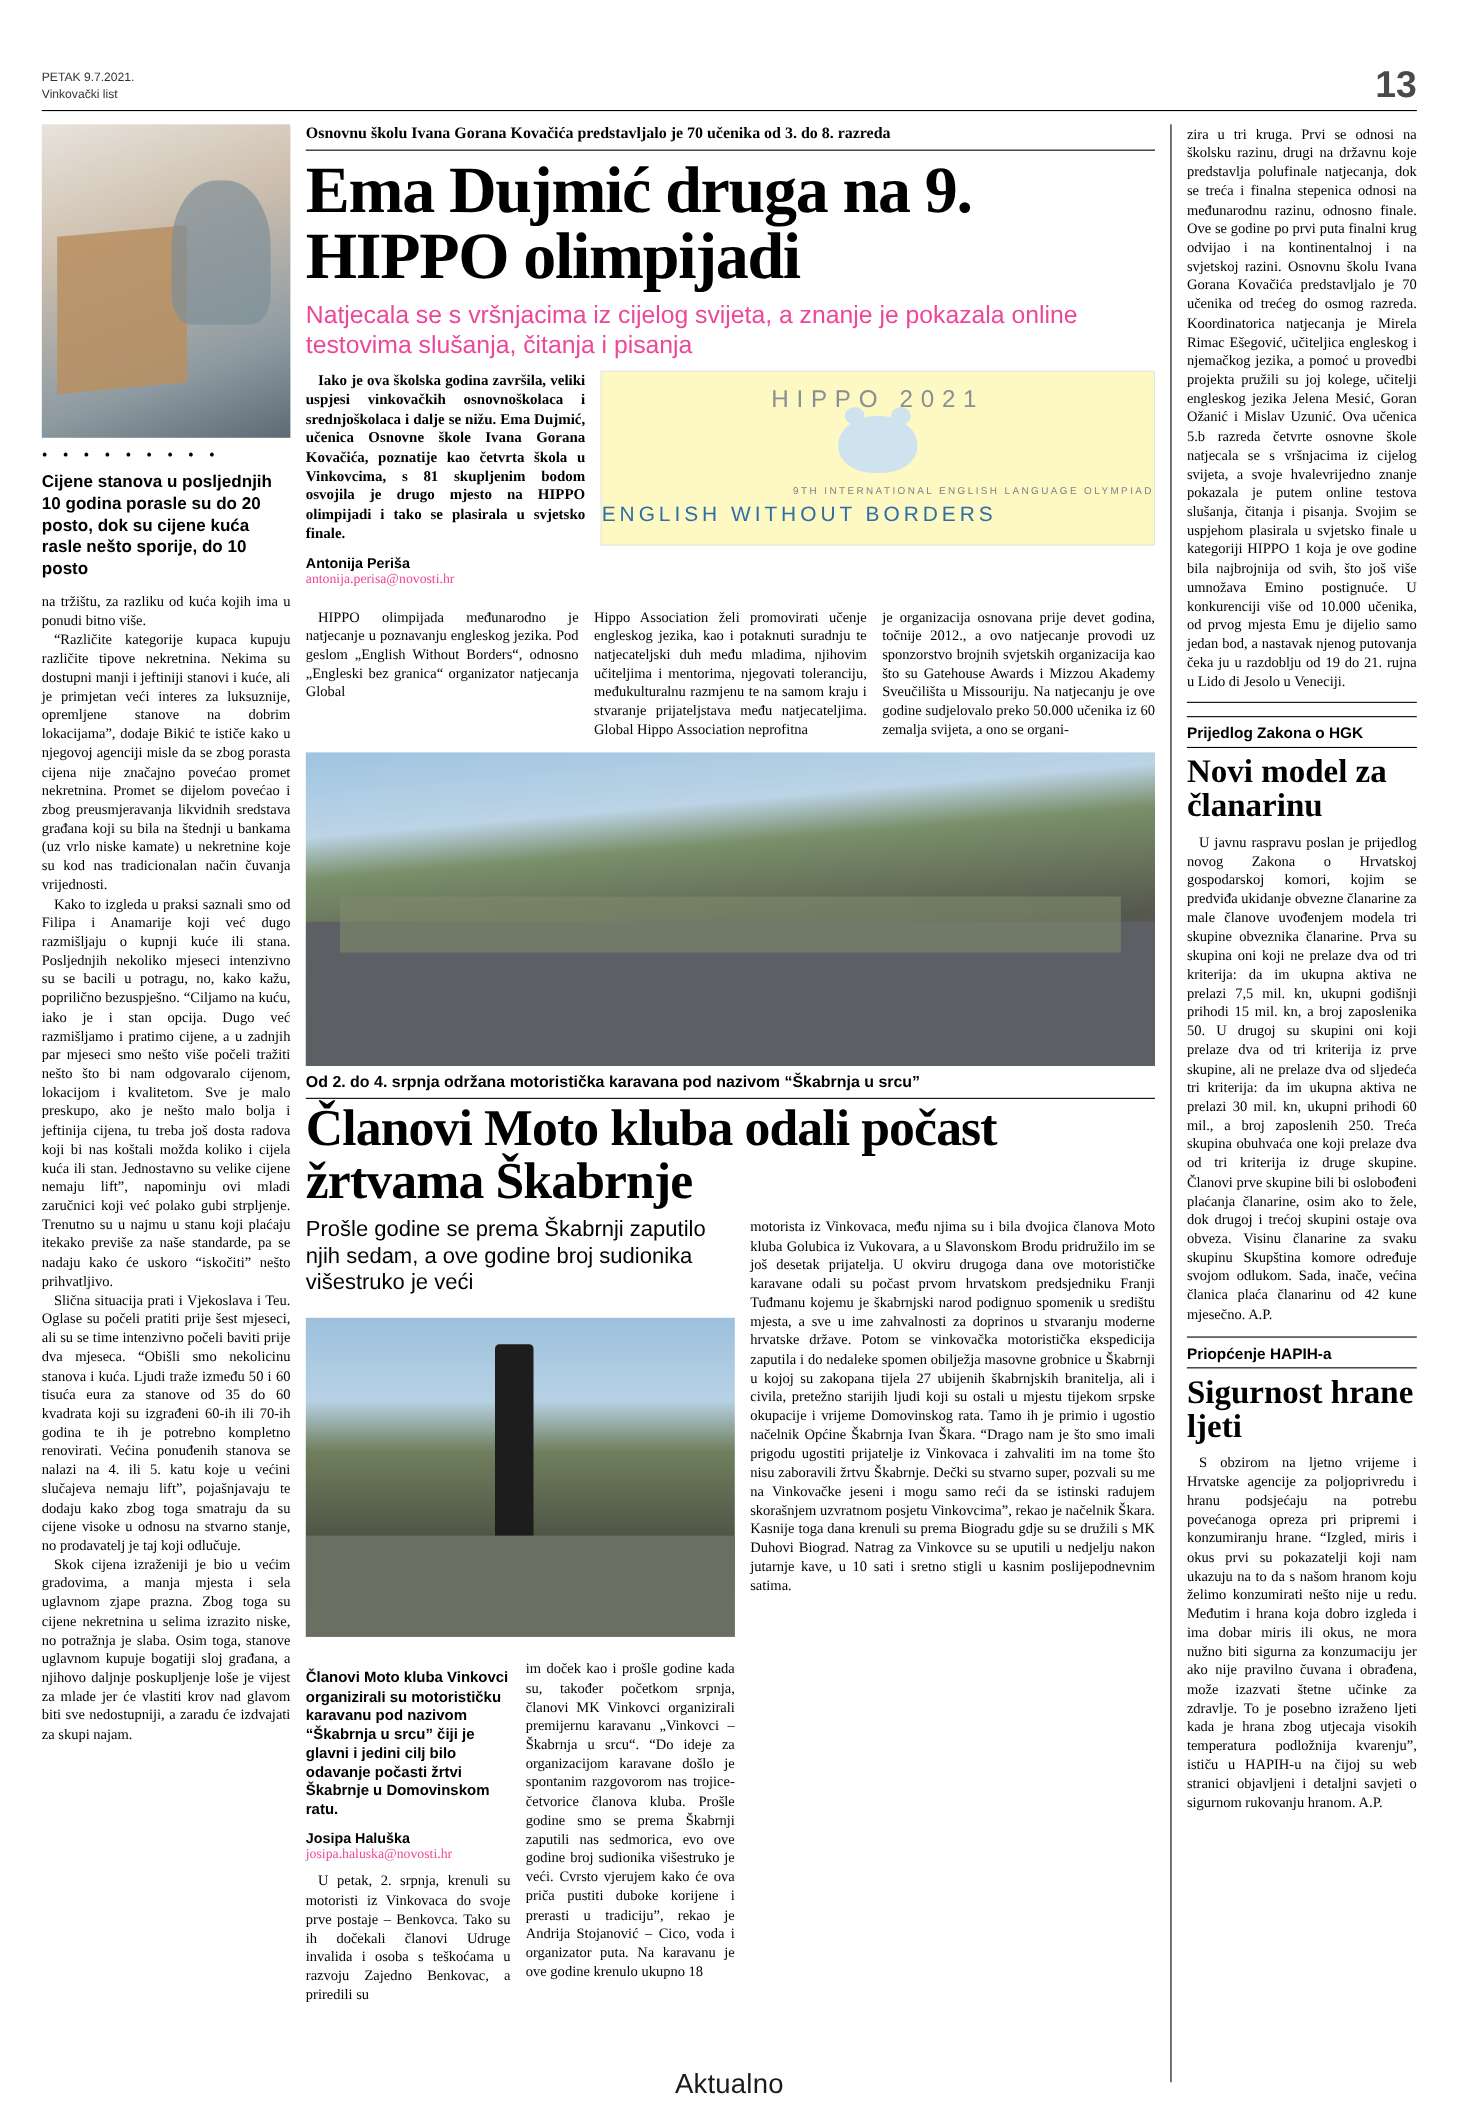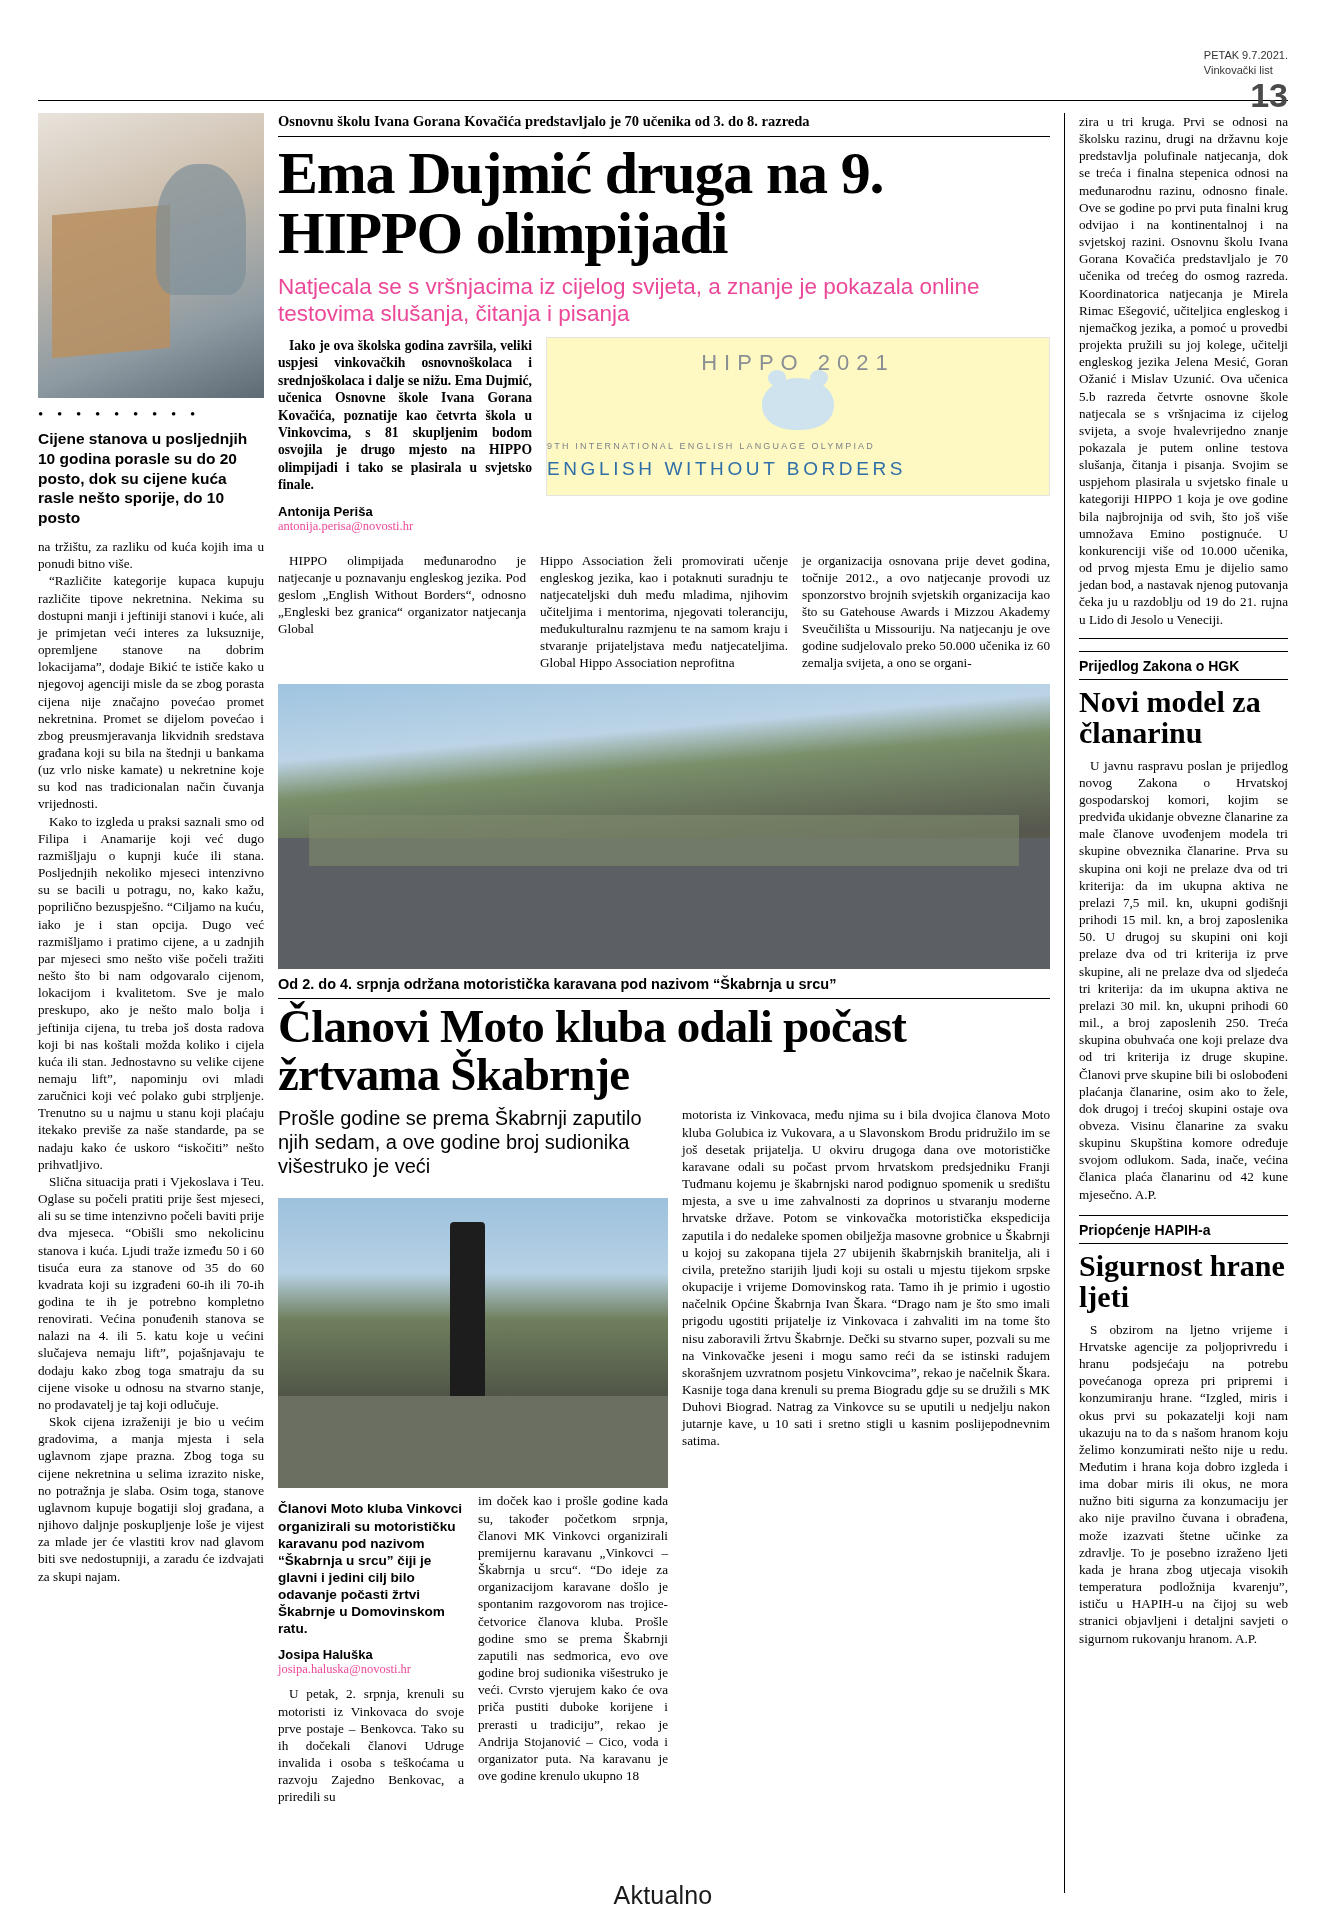--- a/index.html
+++ b/index.html
@@ -23,21 +23,20 @@
   }
 
   
   .masthead {
     display: flex;
     align-items: flex-end;
     justify-content: space-between;
     border-bottom: 1.5px solid #000;
     padding-bottom: 6px;
     height: 46px;
-    flex-direction: column;
   }
   .masthead-left {
     font-family: "Liberation Sans", sans-serif;
     font-size: 11px;
     line-height: 1.35;
     color: #333;
   }
   .masthead-center {
     font-family: "Liberation Sans", sans-serif;
     font-size: 25px;
@@ -187,21 +186,21 @@
     border-radius: 50% 50% 45% 45%;
   }
   .hippo-blob::before, .hippo-blob::after {
     content:""; position:absolute; top:-8px;
     width:18px; height:16px; background:#cfe3ef; border-radius:50%;
   }
   .hippo-blob::before { left:6px; }
   .hippo-blob::after  { right:6px; }
   .hippo-sub {
     position: absolute; top: 103px; left:0; right:0;
-    text-align:left;
+    text-align:right;
     font-family:"Liberation Sans", sans-serif;
     font-size: 9px;
     letter-spacing: 2.2px;
     color:#7d828a;
   }
   .hippo-main {
     position:absolute; top:120px; left:0; right:0;
     text-align:left;
     font-family:"Liberation Sans", sans-serif;
     font-size:19px;
@@ -363,21 +362,21 @@
       </div>
 
       <div class="photo photo-bikers"></div>
       <div class="caption-rule">Od 2. do 4. srpnja održana motoristička karavana pod nazivom “Škabrnja u srcu”</div>
       <div class="headline2">Članovi Moto kluba odali počast žrtvama Škabrnje</div>
 
       <div class="two-col-flex">
         <div style="flex:0 0 390px;">
           <div class="subhead2">Prošle godine se prema Škabrnji zaputilo njih sedam, a ove godine broj sudionika višestruko je veći</div>
           <div class="photo photo-monument"></div>
-          <div class="two-col-flex" style="margin-top:4px;">
+          <div class="two-col-flex" style="margin-top:20px;">
             <div style="flex:0 0 186px;">
               <div class="cap-bold">Članovi Moto kluba Vinkovci organizirali su motorističku karavanu pod nazivom “Škabrnja u srcu” čiji je glavni i jedini cilj bilo odavanje počasti žrtvi Škabrnje u Domovinskom ratu.</div>
               <div class="byline-name">Josipa Haluška</div>
               <div class="byline-mail">josipa.haluska@novosti.hr</div>
               <div class="body-text">
                 <p>U petak, 2. srpnja, krenuli su motoristi iz Vinkovaca do svoje prve postaje – Benkovca. Tako su ih dočekali članovi Udruge invalida i osoba s teškoćama u razvoju Zajedno Benkovac, a priredili su</p>
               </div>
             </div>
             <div style="flex:1;">
               <div class="body-text">

